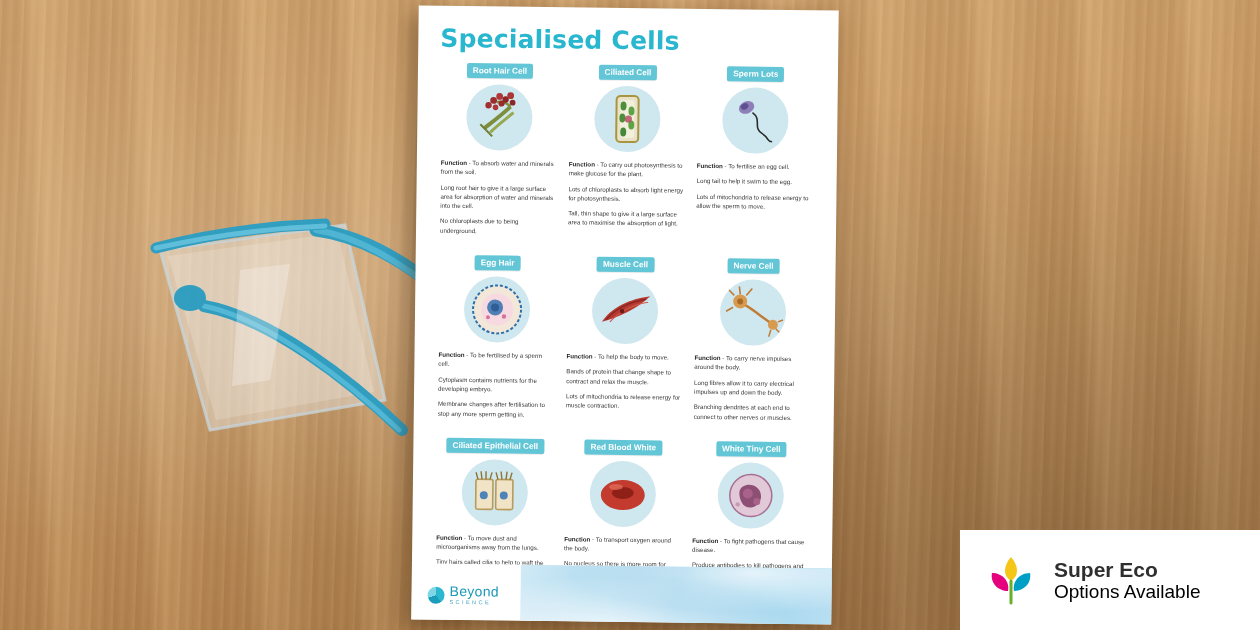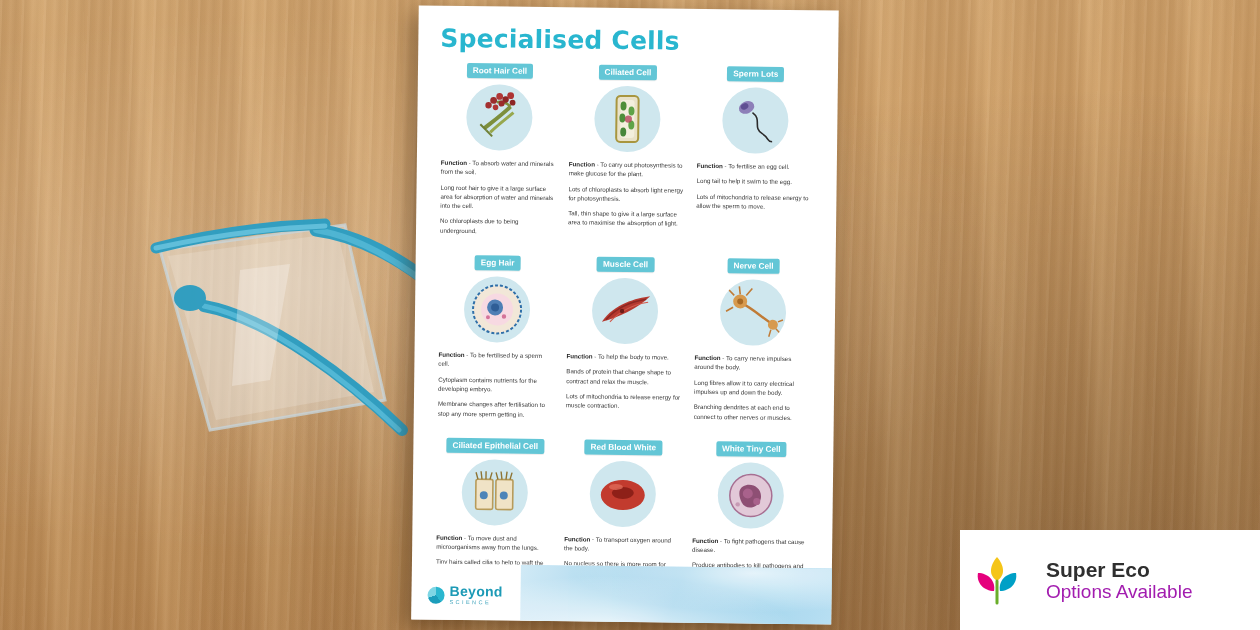--- a/index.html
+++ b/index.html
@@ -80,33 +80,33 @@
     background:
       radial-gradient(ellipse at 30% 120%, rgba(255,255,255,.9), rgba(255,255,255,0) 60%),
       radial-gradient(ellipse at 75% 10%, rgba(255,255,255,.75), rgba(255,255,255,0) 55%),
       linear-gradient(110deg,#cfe9f6 0%,#8fcbe8 50%,#b9e0f2 100%);
     opacity:.95;
   }
   #brand{position:absolute;left:16px;bottom:14px;display:flex;align-items:center;gap:5px;}
   #brand .bmark{width:17px;height:17px;border-radius:50%;
     background:conic-gradient(#2bb7cf 0 40%, #1b9dbb 40% 70%, #7fd6e4 70% 100%);}
   #brand .btext{display:flex;flex-direction:column;line-height:1;}
-  #brand .bname{font-size:14px;font-weight:bold;color:#1c9ab6;letter-spacing:.3px;}
+  #brand .bname{font-size:14px;font-weight:normal;color:#1c9ab6;letter-spacing:.3px;}
   #brand .bsub{font-size:5.6px;color:#4aa9c0;letter-spacing:2.4px;margin-top:2px;}
 
   
   #eco{
     position:absolute;right:0;bottom:0;width:300px;height:100px;
-    background:#ffffff;display:flex;align-items:center;gap:20px;padding-left:8px;
+    background:#ffffff;display:flex;align-items:center;gap:14px;padding-left:22px;
     box-sizing:border-box;
   }
   #eco .leaves{width:58px;height:58px;position:relative;flex:0 0 auto;}
   #eco .etext{display:flex;flex-direction:column;line-height:1.12;}
   #eco .e1{font-size:21px;font-weight:bold;color:#2f2f2f;}
-  #eco .e2{font-size:19px;color:#a21caf;}
+  #eco .e2{font-size:19px;color:#000000;}
 </style>
 </head>
 <body>
 
 <div id="desk"></div>
 
 <div id="glasses">
   <svg viewBox="0 0 400 330" width="400" height="330">
     <g opacity="0.95">
 

